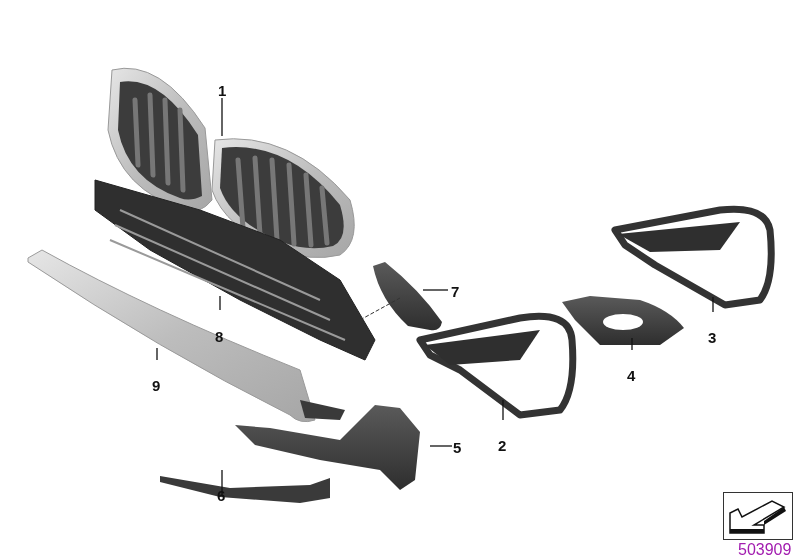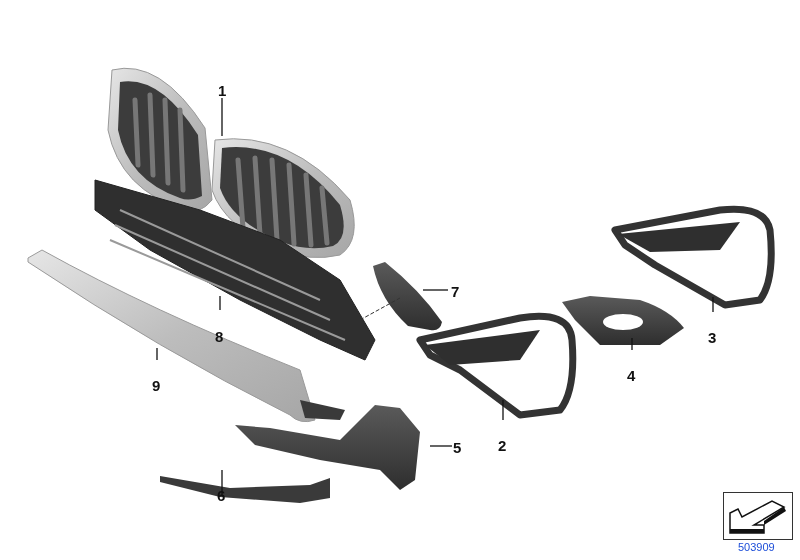--- a/index.html
+++ b/index.html
@@ -1,19 +1,19 @@
 <!DOCTYPE html>
 <html><head>
 <meta charset="utf-8">
 <style>
   html,body{margin:0;padding:0;background:#ffffff;}
   body{width:800px;height:560px;position:relative;overflow:hidden;font-family:"Liberation Sans",sans-serif;}
   #stage{position:absolute;left:0;top:0;width:800px;height:560px;}
   .callout{position:absolute;font-weight:bold;font-size:15px;color:#111;line-height:1;}
-  .diagram-id{position:absolute;left:738px;top:541px;font-size:11px;color:#1d4ed8;}
+  .diagram-id{position:absolute;left:738px;top:541px;font-size:16px;color:#a21caf;}
   .nav{position:absolute;left:723px;top:492px;width:68px;height:46px;border:1px solid #333;background:#fff;cursor:pointer;}
 </style>
 </head>
 <body>
 
 <div id="stage">
 <svg width="800" height="560" viewBox="0 0 800 560">
   <defs>
     <linearGradient id="silver" x1="0" y1="0" x2="1" y2="1">
       <stop offset="0" stop-color="#e6e6e6"></stop>

